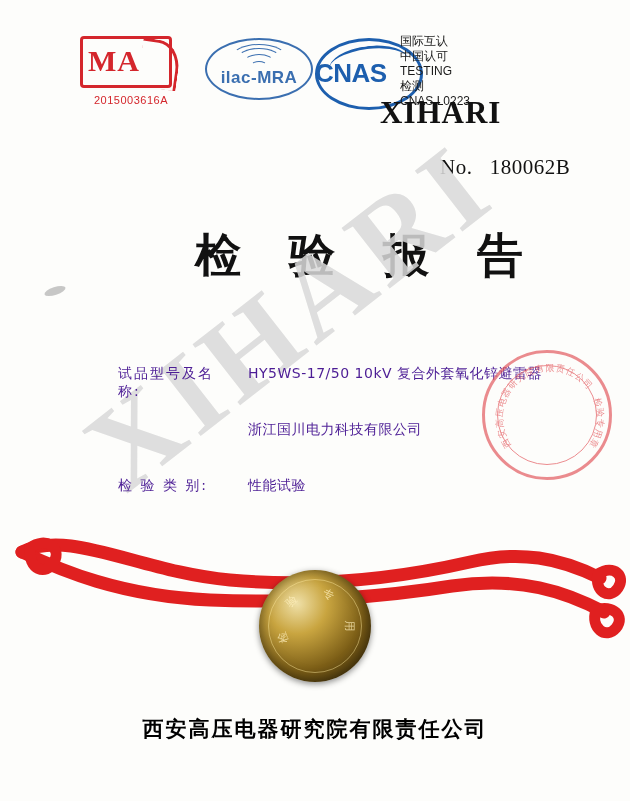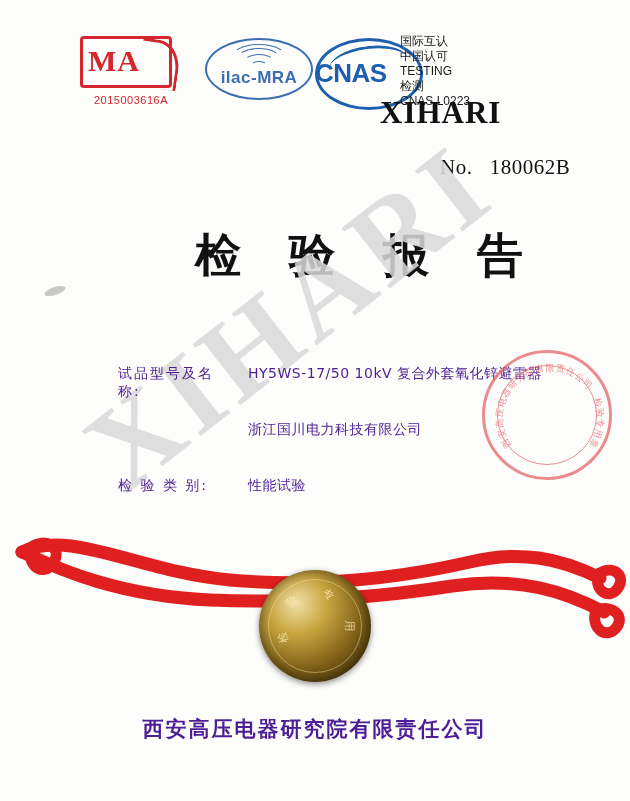--- a/index.html
+++ b/index.html
@@ -377,21 +377,21 @@
   .footer-org {
     position: absolute;
     left: 0;
     top: 715px;
     width: 630px;
     text-align: center;
     font-family: "DejaVu Sans", sans-serif;
     font-weight: bold;
     font-size: 21px;
     letter-spacing: 2px;
-    color: #4c1d95;
+    color: #000000;
   }
 
   
   .stray-mark {
     position: absolute;
     left: 44px;
     top: 287px;
     width: 22px;
     height: 8px;
     background: #b9b9b9;

